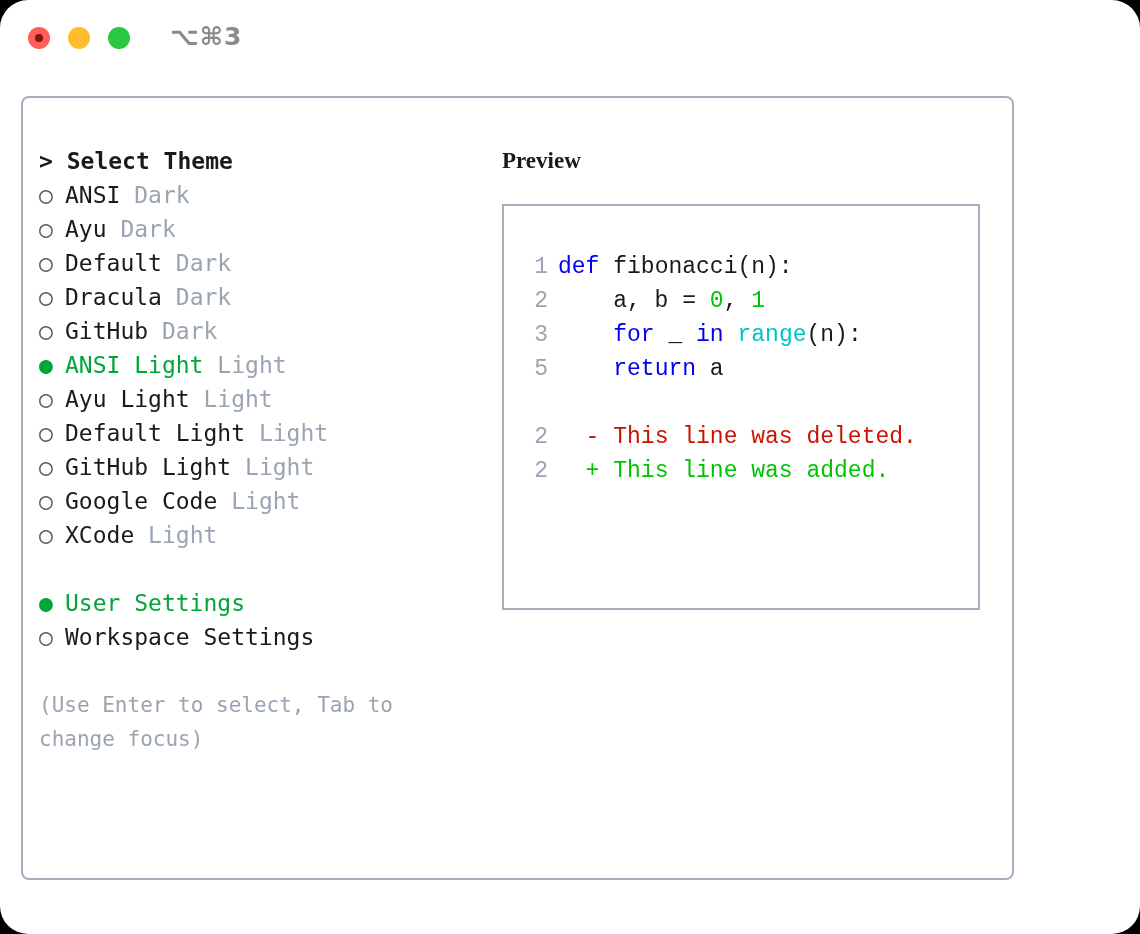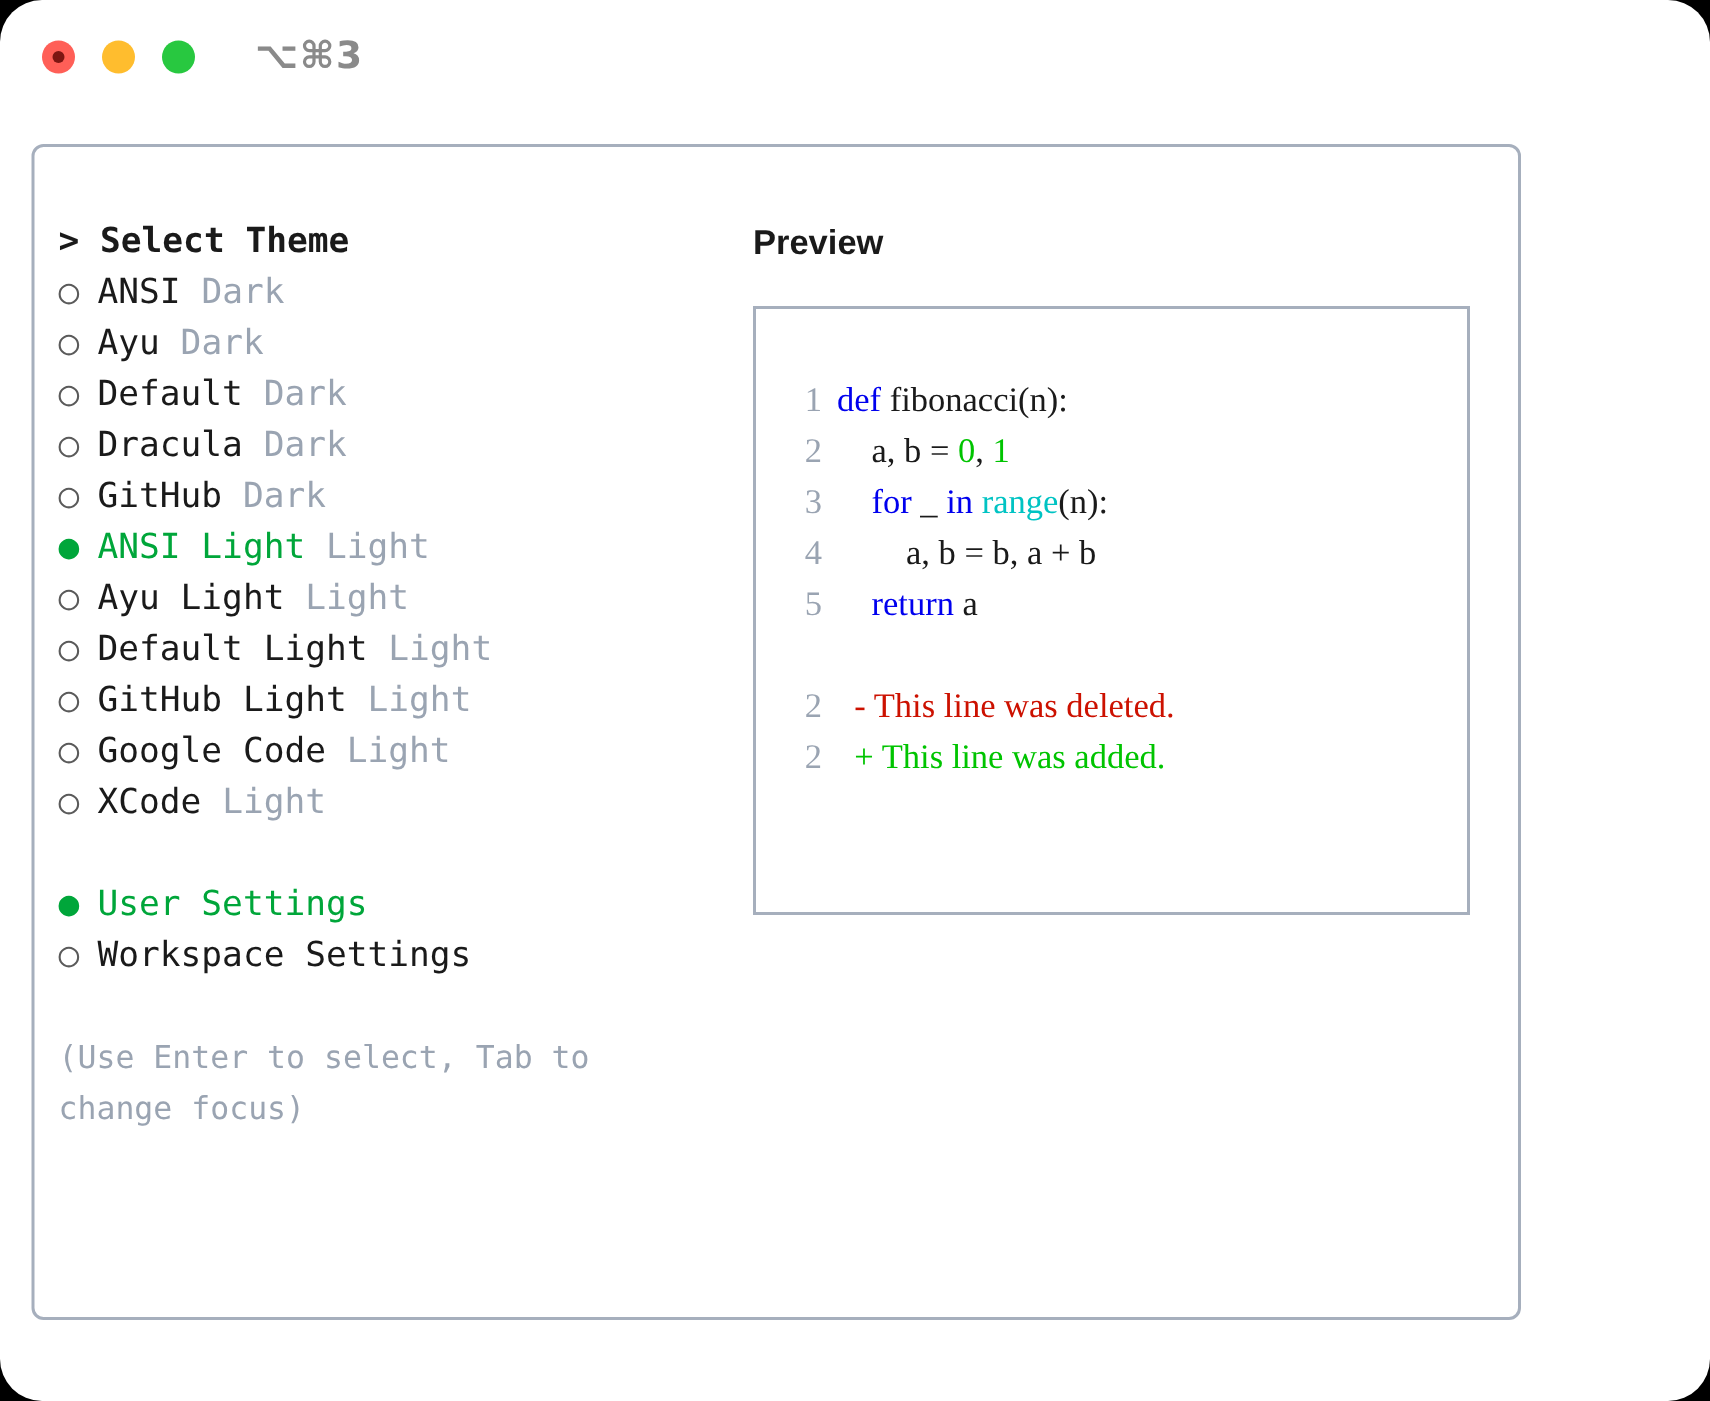--- a/index.html
+++ b/index.html
@@ -127,36 +127,36 @@
     left: 479px;
     top: 46px;
     width: 490px;
   }
   #preview-title {
     font-size: 23px;
     line-height: 34px;
     font-weight: bold;
     color: #1a1a1a;
     white-space: pre;
-    font-family: Liberation Sans, sans-serif;
+    font-family: Liberation Serif, serif;
   }
   #preview-box {
     margin-top: 26px;
     width: 478px;
     height: 406px;
     border: 2px solid #a6afbd;
     background: #ffffff;
     box-sizing: border-box;
     padding: 44px 0 0 18px;
   }
   .code-line {
     font-size: 23px;
     line-height: 34px;
     white-space: pre;
-    font-family: Liberation Serif, serif;
+    font-family: Liberation Mono, monospace;
     color: #1a1a1a;
   }
   .ln {
     display: inline-block;
     width: 26px;
     text-align: right;
     color: #9aa4b2;
     margin-right: 10px;
   }
   .tok-kw   { color: #0000ee; }
@@ -212,21 +212,20 @@
       <div id="hint-text">(Use Enter to select, Tab to change focus)</div>
     </div>
 
     <div id="preview-column">
       <div id="preview-title">Preview</div>
       <div id="preview-box">
         <div id="code-block">
             <div class="code-line"><span class="ln">1</span><span class="tok-kw">def </span><span class="tok-plain">fibonacci(n):</span></div>
             <div class="code-line"><span class="ln">2</span><span class="tok-plain">    a, b = </span><span class="tok-num">0</span><span class="tok-plain">, </span><span class="tok-num">1</span></div>
             <div class="code-line"><span class="ln">3</span><span class="tok-plain">    </span><span class="tok-kw">for</span><span class="tok-plain"> _ </span><span class="tok-kw">in</span><span class="tok-plain"> </span><span class="tok-fn">range</span><span class="tok-plain">(n):</span></div>
-            <div class="code-line"><span class="ln">4</span><span class="tok-plain">        a, b = b, a + b</span></div>
             <div class="code-line"><span class="ln">5</span><span class="tok-plain">    </span><span class="tok-kw">return</span><span class="tok-plain"> a</span></div>
           </div>
         <div class="blank-line"></div>
         <div id="diff-block">
             <div class="code-line"><span class="ln">2</span><span class="diff-del" style="white-space: pre;">  - </span><span class="diff-del">This line was deleted.</span></div>
             <div class="code-line"><span class="ln">2</span><span class="diff-add" style="white-space: pre;">  + </span><span class="diff-add">This line was added.</span></div>
           </div>
       </div>
     </div>
 

